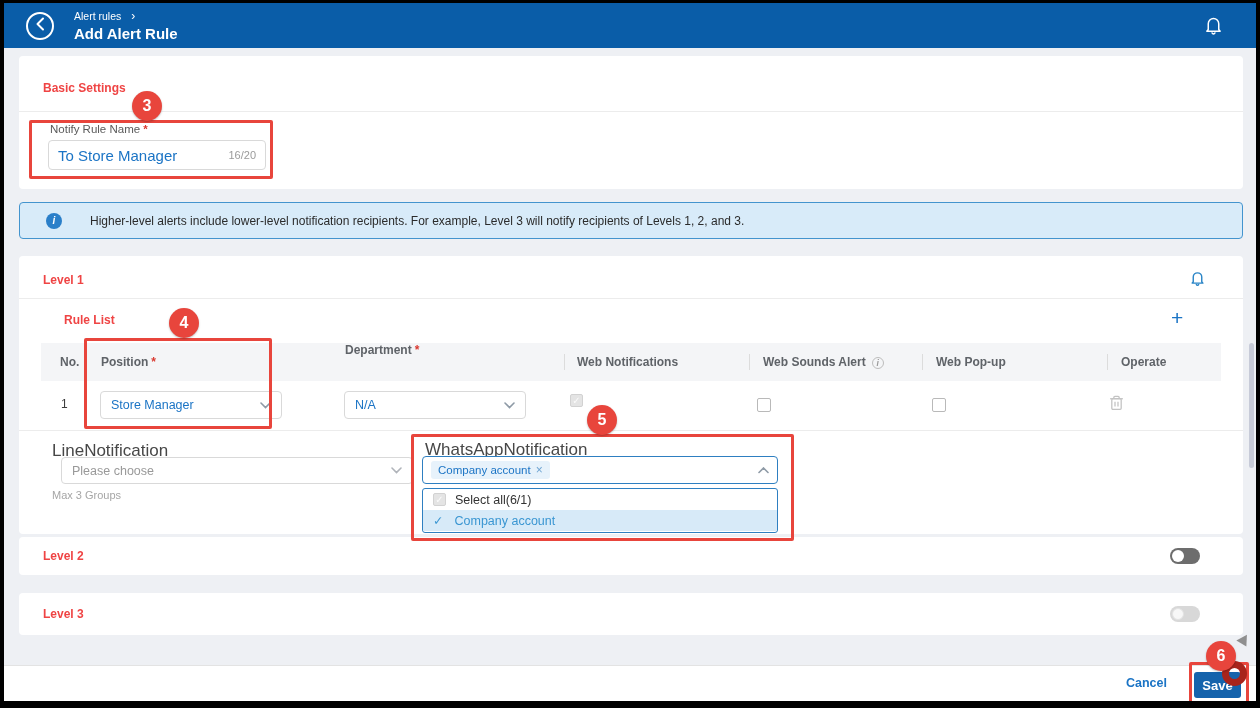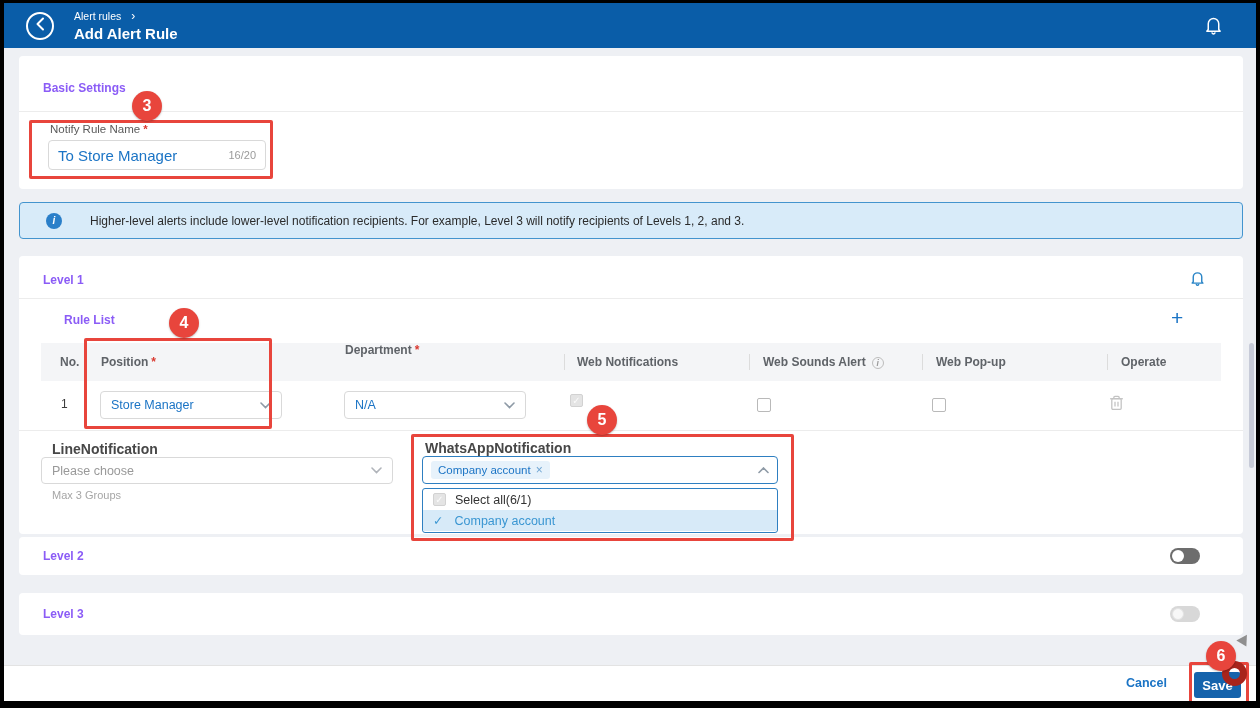--- a/index.html
+++ b/index.html
@@ -12,41 +12,41 @@
   }
   .abs{position:absolute;}
   
   .topbar{left:0;right:0;top:0;height:45px;background:#0a5da8;}
   .back-btn{left:22px;top:9px;width:28px;height:28px;border:2px solid #fff;border-radius:50%;display:flex;align-items:center;justify-content:center;}
   .crumb{left:70px;top:7px;color:#fff;font-size:10.5px;display:flex;gap:10px;align-items:center;}
   .crumb .arrow{font-size:12px;line-height:10px;}
   .page-title{left:70px;top:22px;color:#fff;font-size:15px;font-weight:bold;}
   
   .card{background:#fff;border-radius:4px;}
-  .sec-title{font-size:12px;font-weight:bold;color:#8b5cf6;padding-left:6px;}
+  .sec-title{font-size:12px;font-weight:bold;color:#ef4444;padding-left:6px;}
   .divider{height:1px;background:#ececec;}
   .field-label{font-size:11.5px;color:#5a5a5a;}
   .req{color:#d93a31;font-weight:bold;margin-left:3px;}
   .input-box{border:1px solid #d9d9d9;border-radius:4px;background:#fff;display:flex;align-items:center;padding:0 9px;}
   .blue-text{color:#1b74c5;}
   .counter{color:#9b9b9b;font-size:11px;margin-left:auto;}
   
   .banner{background:#d8ebf9;border:1px solid #4394ce;border-radius:4px;display:flex;align-items:center;}
   .info-dot{width:16px;height:16px;border-radius:50%;background:#2a7fc9;color:#fff;font-size:10px;font-weight:bold;display:flex;align-items:center;justify-content:center;font-style:italic;}
   .banner-text{font-size:12px;color:#2b2b2b;margin-left:28px;}
   
   .thead{background:#f4f5f7;}
   .th{font-size:12px;font-weight:bold;color:#5f6368;}
   .vsep{width:1px;height:16px;background:#dcdcdc;}
   .select{border:1px solid #d9d9d9;border-radius:4px;background:#fff;display:flex;align-items:center;padding:0 10px;font-size:12.5px;}
   .chev{margin-left:auto;display:flex;align-items:center;}
   .checkbox{width:14px;height:14px;border:1.5px solid #b9b9b9;border-radius:2px;background:#fff;}
   .checkbox-dis{width:13px;height:13px;border:1px solid #d2d2d2;border-radius:2px;background:#e4e4e4;color:#fbfbfb;font-size:10px;line-height:12px;text-align:center;}
   .hint{font-size:11px;color:#a6a6a6;}
-  .bold-label{font-size:14px;font-weight:bold;color:#474747;}
+  .bold-label{font-size:17px;font-weight:normal;color:#474747;}
   
   .wa-select{border:1px solid #2e7fc1;border-radius:4px;background:#fff;display:flex;align-items:center;padding:0 8px;}
   .tag{background:#e7f2fb;border-radius:3px;height:18px;display:flex;align-items:center;padding:0 7px;font-size:11.5px;color:#1b74c5;gap:5px;}
   .tag .x{color:#6ea4d2;font-size:12px;}
   .panel{border:1.5px solid #2e7fc1;border-radius:3px;background:#fff;overflow:hidden;}
   .panel-row{height:21px;display:flex;align-items:center;padding:0 10px;font-size:12.5px;color:#333;}
   .panel-row.sel{background:#d7eaf8;color:#3a96d2;}
   
   .toggle{width:30px;height:16px;border-radius:8px;position:relative;}
   .toggle .knob{position:absolute;left:2px;top:2px;width:12px;height:12px;border-radius:50%;background:#fff;}
@@ -162,21 +162,21 @@
           <path d="M1 3.5 h12"></path>
           <path d="M4.5 3.5 v-1.2 a1 1 0 0 1 1-1 h3 a1 1 0 0 1 1 1 v1.2"></path>
           <rect x="2.6" y="3.5" width="8.8" height="10" rx="1"></rect>
           <path d="M5.6 6.3 v4.4 M8.4 6.3 v4.4"></path>
         </svg>
       </div>
     </div>
     <div class="abs divider" style="left:0;right:0;top:174px;"></div>
 
     <div class="abs bold-label" style="left:33px;top:185px;">LineNotification</div>
-    <div class="abs select" style="left:22px;top:201px;width:352px;height:27px;">
+    <div class="abs select" style="left:42px;top:201px;width:352px;height:27px;">
       <span style="color:#999;">Please choose</span>
       <span class="chev">
           <svg width="11" height="7" viewBox="0 0 11 7">
             <polyline points="1,1 5.5,5.5 10,1" fill="none" stroke="#b0b4ba" stroke-width="1.6" stroke-linecap="round"></polyline>
           </svg>
         </span>
     </div>
     <div class="abs hint" style="left:33px;top:233px;">Max 3 Groups</div>
 
     <div class="abs bold-label" style="left:406px;top:184px;">WhatsAppNotification</div>

